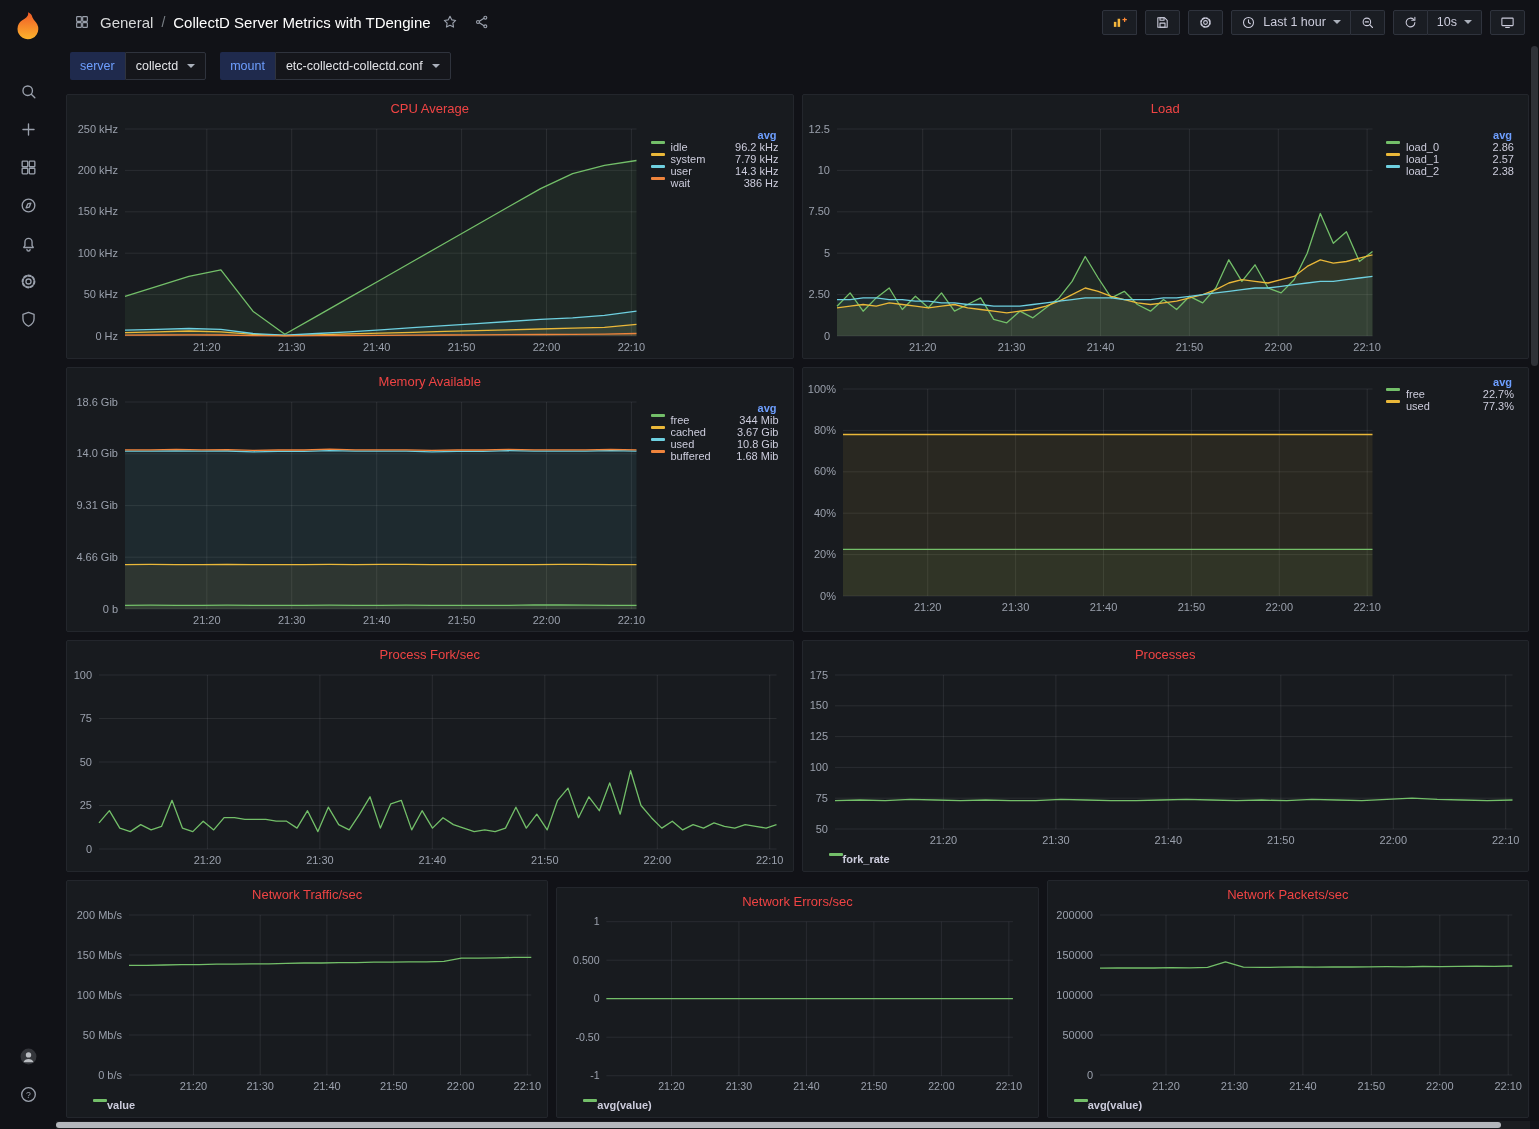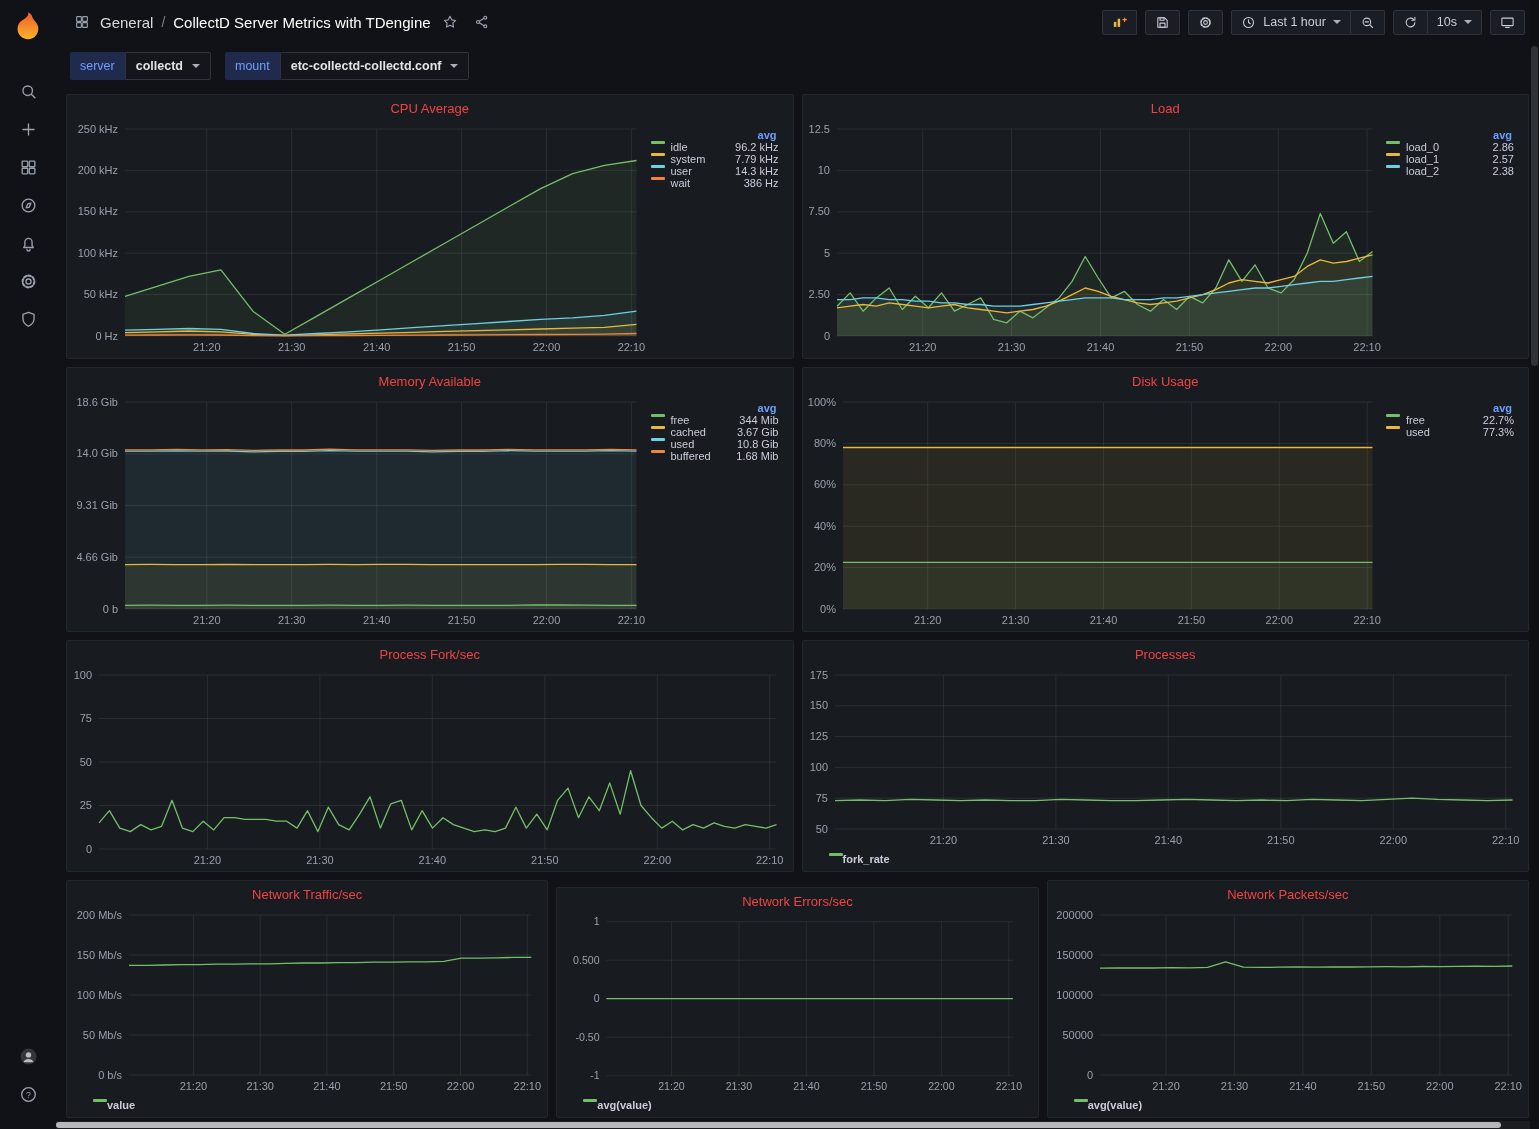--- a/index.html
+++ b/index.html
@@ -28,21 +28,21 @@
   .btn{height:25px;display:flex;align-items:center;gap:7px;padding:0 9px;background:#1a1d23;border:1px solid #2f333d;border-radius:2px;color:#ccccdc;font-size:12.5px;cursor:pointer;white-space:nowrap;}
   .btn svg{width:15px;height:15px;stroke:#ccccdc;fill:none;stroke-width:1.7;stroke-linecap:round;stroke-linejoin:round;}
   .btn-group .btn:first-child{border-radius:2px 0 0 2px;}
   .btn-group .btn+.btn{border-left:none;border-radius:0 2px 2px 0;}
   .caret{display:inline-block;width:0;height:0;border-left:4px solid transparent;border-right:4px solid transparent;border-top:4px solid #aab0bb;}
 
   
   .submenu{flex:0 0 44px;display:flex;align-items:center;gap:14px;padding:0 14px;}
   .var-chip{display:flex;align-items:stretch;height:28px;font-size:12.5px;}
   .var-label{background:#1f2a4d;color:#6e9fff;padding:0 10px;display:flex;align-items:center;border-radius:2px 0 0 2px;font-weight:500;}
-  .var-value{background:#15161b;border:1px solid #2f333d;border-radius:0 2px 2px 0;padding:0 10px;display:flex;align-items:center;gap:9px;color:#e3e4e8;cursor:pointer;font-weight:bold;}
+  .var-value{background:#15161b;border:1px solid #2f333d;border-radius:0 2px 2px 0;padding:0 10px;display:flex;align-items:center;gap:9px;color:#e3e4e8;cursor:pointer;}
 
   
   .grid{flex:1;display:grid;grid-template-columns:repeat(6,1fr);grid-template-rows:265px 265px 232px 238px;gap:8px;padding:6px 10px 10px;min-height:0;}
   .panel{background:#181b1f;border:1px solid #23262c;border-radius:2px;display:flex;flex-direction:column;min-width:0;min-height:0;}
   .panel-header{flex:0 0 26px;display:flex;align-items:center;justify-content:center;font-size:13px;font-weight:500;color:#ef4444;cursor:pointer;}
   .panel-body{flex:1;display:flex;min-height:0;padding:0 6px 2px 4px;}
   .plot-wrap{flex:1;min-width:0;}
   svg.plot{width:100%;height:100%;display:block;}
   svg.plot .grid{stroke:rgba(204,204,220,0.10);stroke-width:1;}
   svg.plot .tick{fill:#9aa0ac;font-size:11px;font-family:"Liberation Sans",sans-serif;}
@@ -420,21 +420,20 @@
               </div>
               <div class="lg-row">
                 <span class="dash" style="background: rgb(239, 132, 60);"></span>
                 <span class="lg-name">buffered</span>
                 <span class="lg-val">1.68 Mib</span>
               </div>
             </div>
           </div>
         </section>
         <section class="panel" style="grid-area: 2 / 4 / auto / span 3;">
-          <header class="panel-header">Disk Usage</header>
           <div class="panel-body">
             <div class="plot-wrap">
               <svg class="plot" viewBox="0 0 575.5 235">
                 <line class="grid" x1="36" y1="215.0" x2="565.5" y2="215.0"></line>
                 <text class="tick ty" x="29" y="218.5">0%</text>
                 <line class="grid" x1="36" y1="173.6" x2="565.5" y2="173.6"></line>
                 <text class="tick ty" x="29" y="177.1">20%</text>
                 <line class="grid" x1="36" y1="132.2" x2="565.5" y2="132.2"></line>
                 <text class="tick ty" x="29" y="135.7">40%</text>
                 <line class="grid" x1="36" y1="90.8" x2="565.5" y2="90.8"></line>

